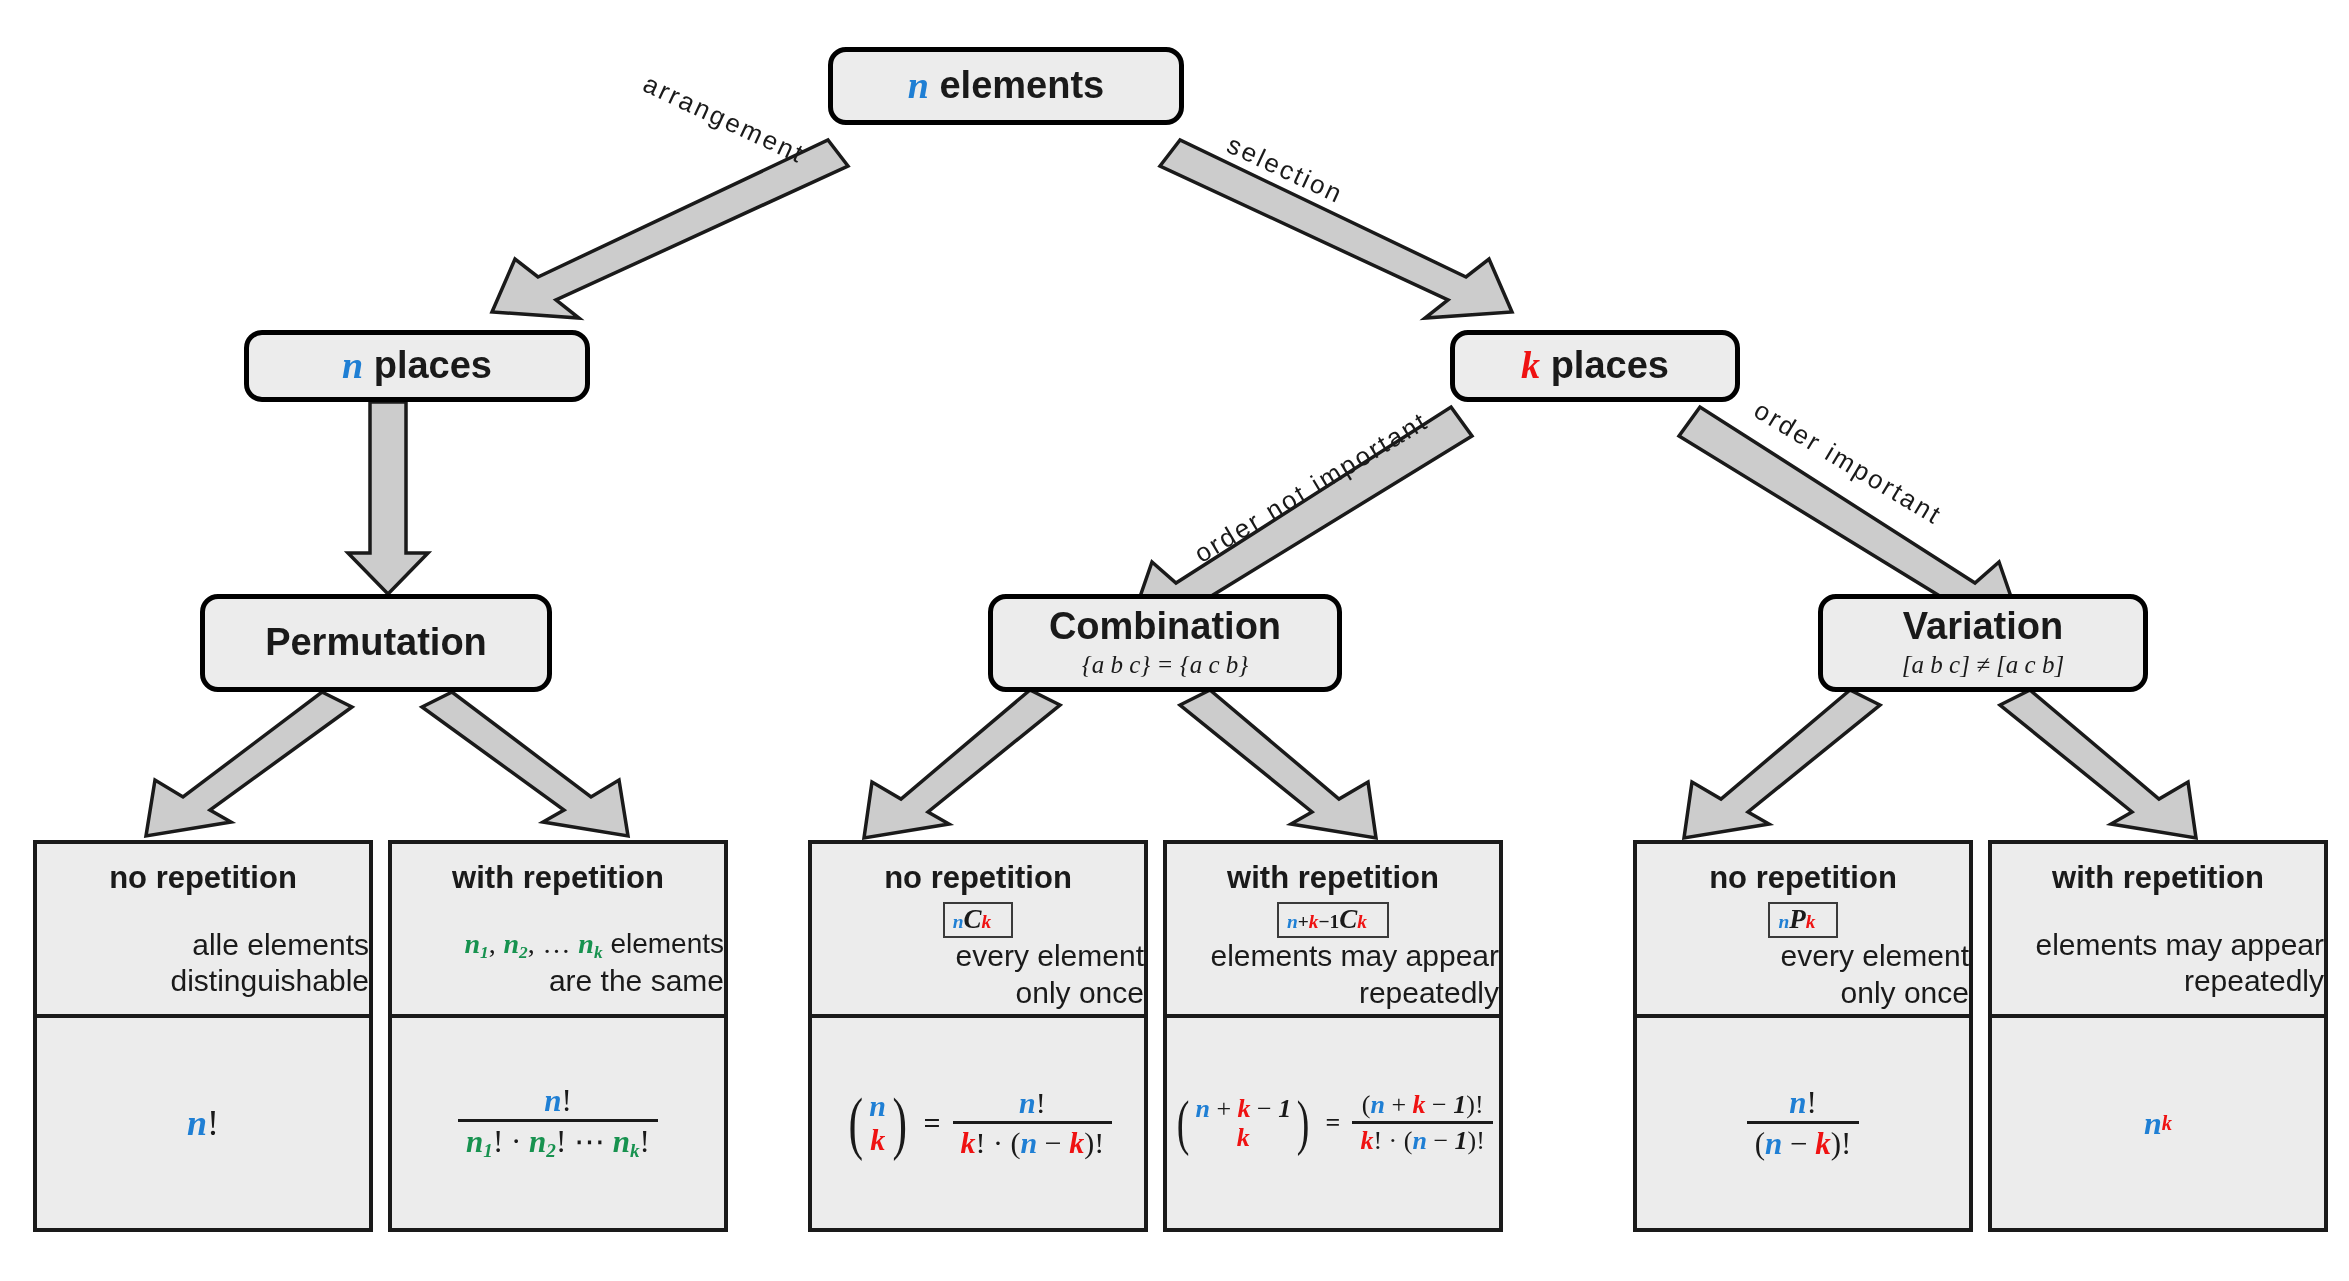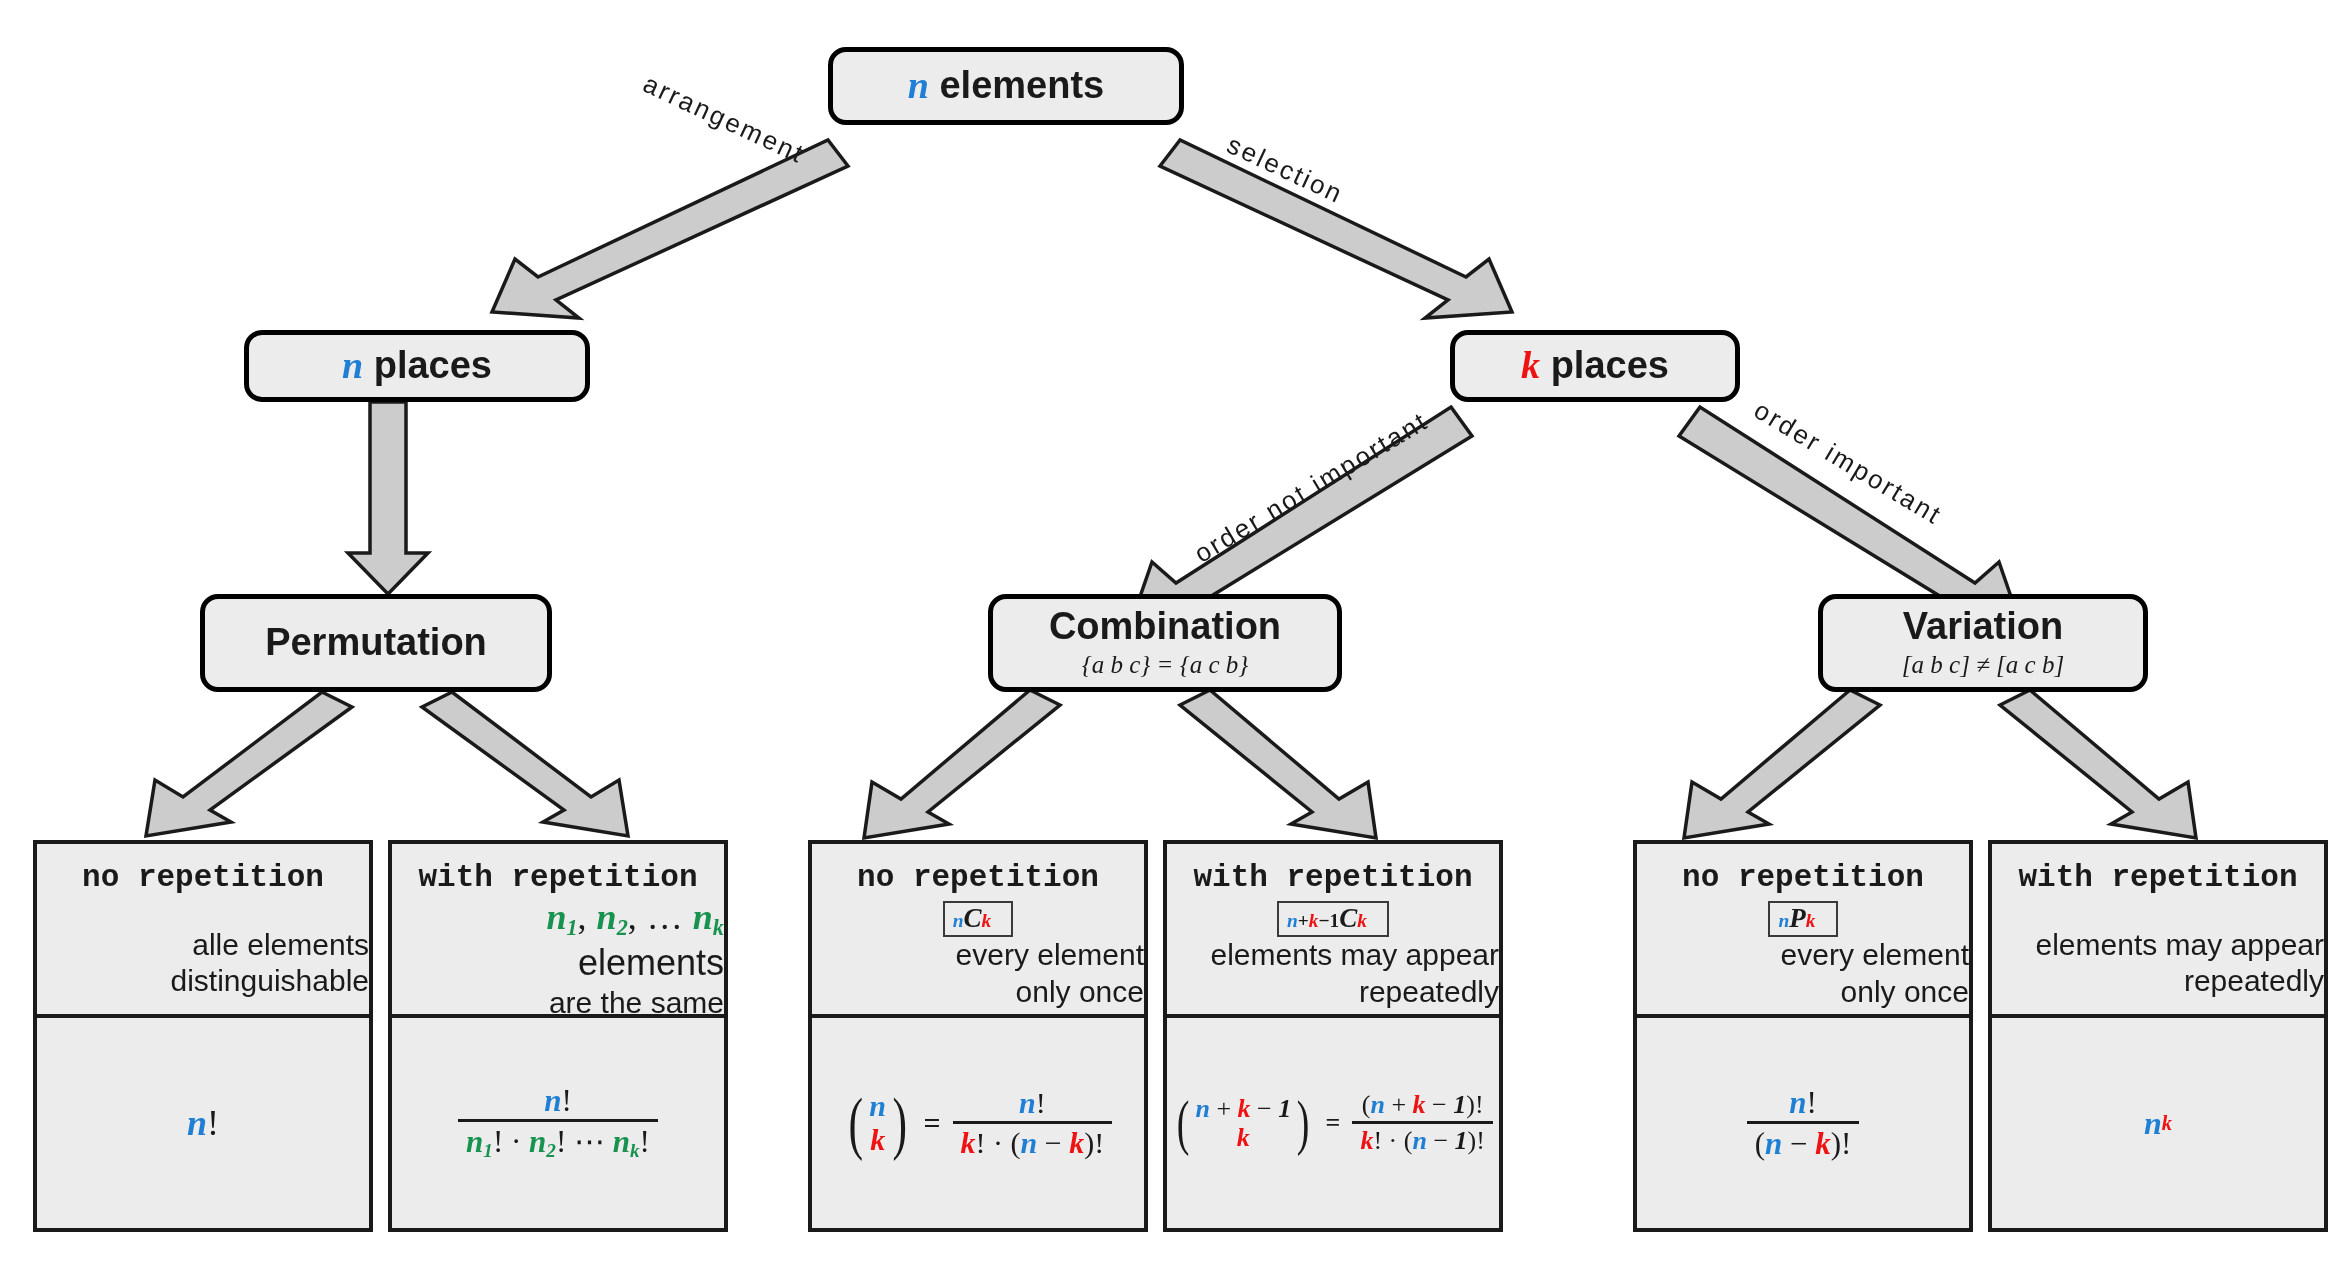--- a/index.html
+++ b/index.html
@@ -71,21 +71,20 @@
     display: flex;
     flex-direction: column;
     align-items: center;
     padding-top: 16px;
   }
   .leaf-head {
     font-size: 31px;
     font-weight: bold;
     color: #1a1a1a;
     white-space: nowrap;
-    font-family: Liberation Mono, monospace;
   }
   .notation {
     margin-top: 6px;
     border: 2px solid #3a3a3a;
     background: #ececec;
     padding: 1px 20px 3px 8px;
     font-family: "Liberation Serif", serif;
     font-weight: bold;
     font-style: italic;
     font-size: 27px;
@@ -250,21 +249,21 @@
     <div class="leaf-bottom" style="font-size:36px;">
       <span class="mi blue">n</span>
         <span class="up blk">!</span>
     </div>
   </div>
 
   <div class="leaf" style="left:388px; top:840px; width:340px; height:392px;">
     <div class="leaf-top">
       <div class="leaf-head">with repetition</div>
       <div class="desc">
-        <div style="font-size:36px;">
+        <div style="font-size:28px;">
           <span class="mi green"><span>n</span><sub class="s up">1</sub></span><span class="up blk">,</span>
           <span class="mi green"><span>n</span><sub class="s up">2</sub></span><span class="up blk">,</span>
           <span class="up blk">…</span>
           <span class="mi green"><span>n</span><sub class="s">k</sub></span>
           <span>elements</span>
         </div>
         <div>are the same</div>
       </div>
     </div>
     <div class="leaf-bottom" style="font-size:31px;">

